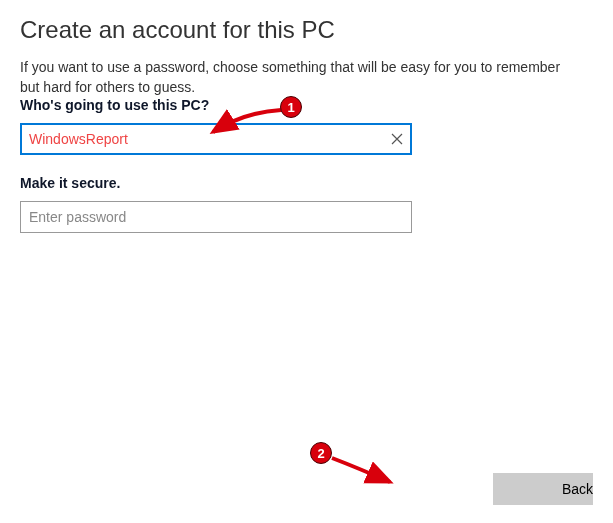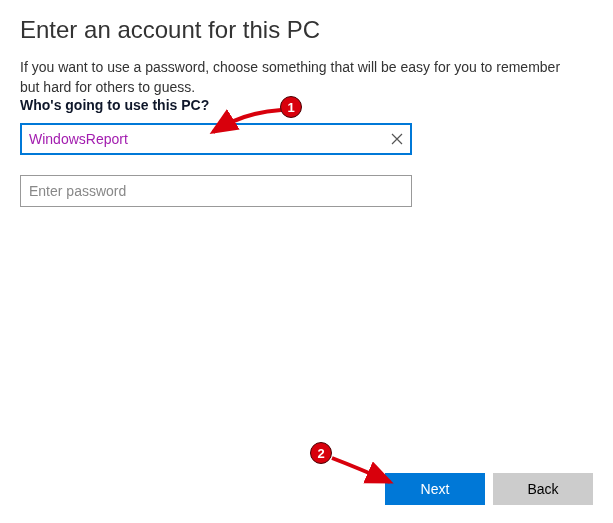--- a/index.html
+++ b/index.html
@@ -33,21 +33,21 @@
     .field-group { margin-bottom: 20px; }
     .input-wrap { position: relative; width: 392px; margin-bottom: 10px; }
     .text-input {
       width: 100%;
       height: 32px;
       padding: 0 30px 0 8px;
       font-size: 14px;
       font-family: inherit;
       border: 1px solid #999;
       outline: none;
-      color: #a21caf;
+      color: #ef4444;
       background: #fff;
     }
     .text-input::placeholder { color: #888; }
     .text-input.focused { border: 2px solid #0078d7; padding: 0 29px 0 7px; }
     .clear-btn {
       position: absolute;
       right: 6px;
       top: 50%;
       transform: translateY(-50%);
       width: 18px; height: 18px;
@@ -65,21 +65,21 @@
     }
     .btn {
       width: 100px;
       height: 32px;
       font-size: 14px;
       font-family: inherit;
       border: none;
       cursor: pointer;
     }
     .btn-primary { background: #0078d7; color: #fff; }
-    .btn-secondary { background: #ccc; color: #000; }
+    .btn-secondary { background: #ccc; color: #000; text-align: right; }
 
     
     .marker {
       position: absolute;
       width: 22px; height: 22px;
       border-radius: 50%;
       background: #d8000c;
       border: 1.5px solid #4a0003;
       color: #fff;
       font-size: 13px;
@@ -88,37 +88,38 @@
       z-index: 10;
     }
     .arrow {
       position: absolute;
       z-index: 9;
     }
   </style>
 </head>
 <body>
 
-<h1 class="heading">Enter an account for this PC</h1>
+<h1 class="heading">Create an account for this PC</h1>
 
 <p class="description">If you want to use a password, choose something that will be easy for you to remember but hard for others to guess.</p>
 
 <div class="field-group">
   <div class="section-label">Who's going to use this PC?</div>
   <div class="input-wrap">
     <input type="text" class="text-input focused" value="WindowsReport" style="">
     <span class="clear-btn">
       <svg width="12" height="12" viewBox="0 0 12 12">
           <path d="M1 1 L11 11 M11 1 L1 11" stroke="#555" stroke-width="1.2" fill="none"></path>
         </svg>
     </span>
   </div>
 </div>
 
 <div class="field-group">
+  <div class="section-label">Make it secure.</div>
   <div class="input-wrap">
     <input type="password" class="text-input" placeholder="Enter password" style="">
   </div>
 </div>
 
 <div class="marker" style="left:280px; top:96px;">1</div>
 <svg class="arrow" style="left:205px; top:106px;" width="82" height="34">
   <defs>
       <marker id="ah1" markerWidth="8" markerHeight="8" refX="6" refY="3" orient="auto">
         <path d="M0,0 L7,3 L0,6 Z" fill="#d8000c"></path>
@@ -131,15 +132,14 @@
 <svg class="arrow" style="left:328px; top:452px;" width="70" height="36">
   <defs>
       <marker id="ah2" markerWidth="8" markerHeight="8" refX="6" refY="3" orient="auto">
         <path d="M0,0 L7,3 L0,6 Z" fill="#d8000c"></path>
       </marker>
     </defs>
   <path d="M4,6 Q30,16 62,30" stroke="#d8000c" stroke-width="4" fill="none" marker-end="url(#ah2)"></path>
 </svg>
 
 <div class="footer-buttons">
-  <button class="btn btn-primary">Next</button>
   <button class="btn btn-secondary">Back</button>
 </div>
 
 </body></html>

